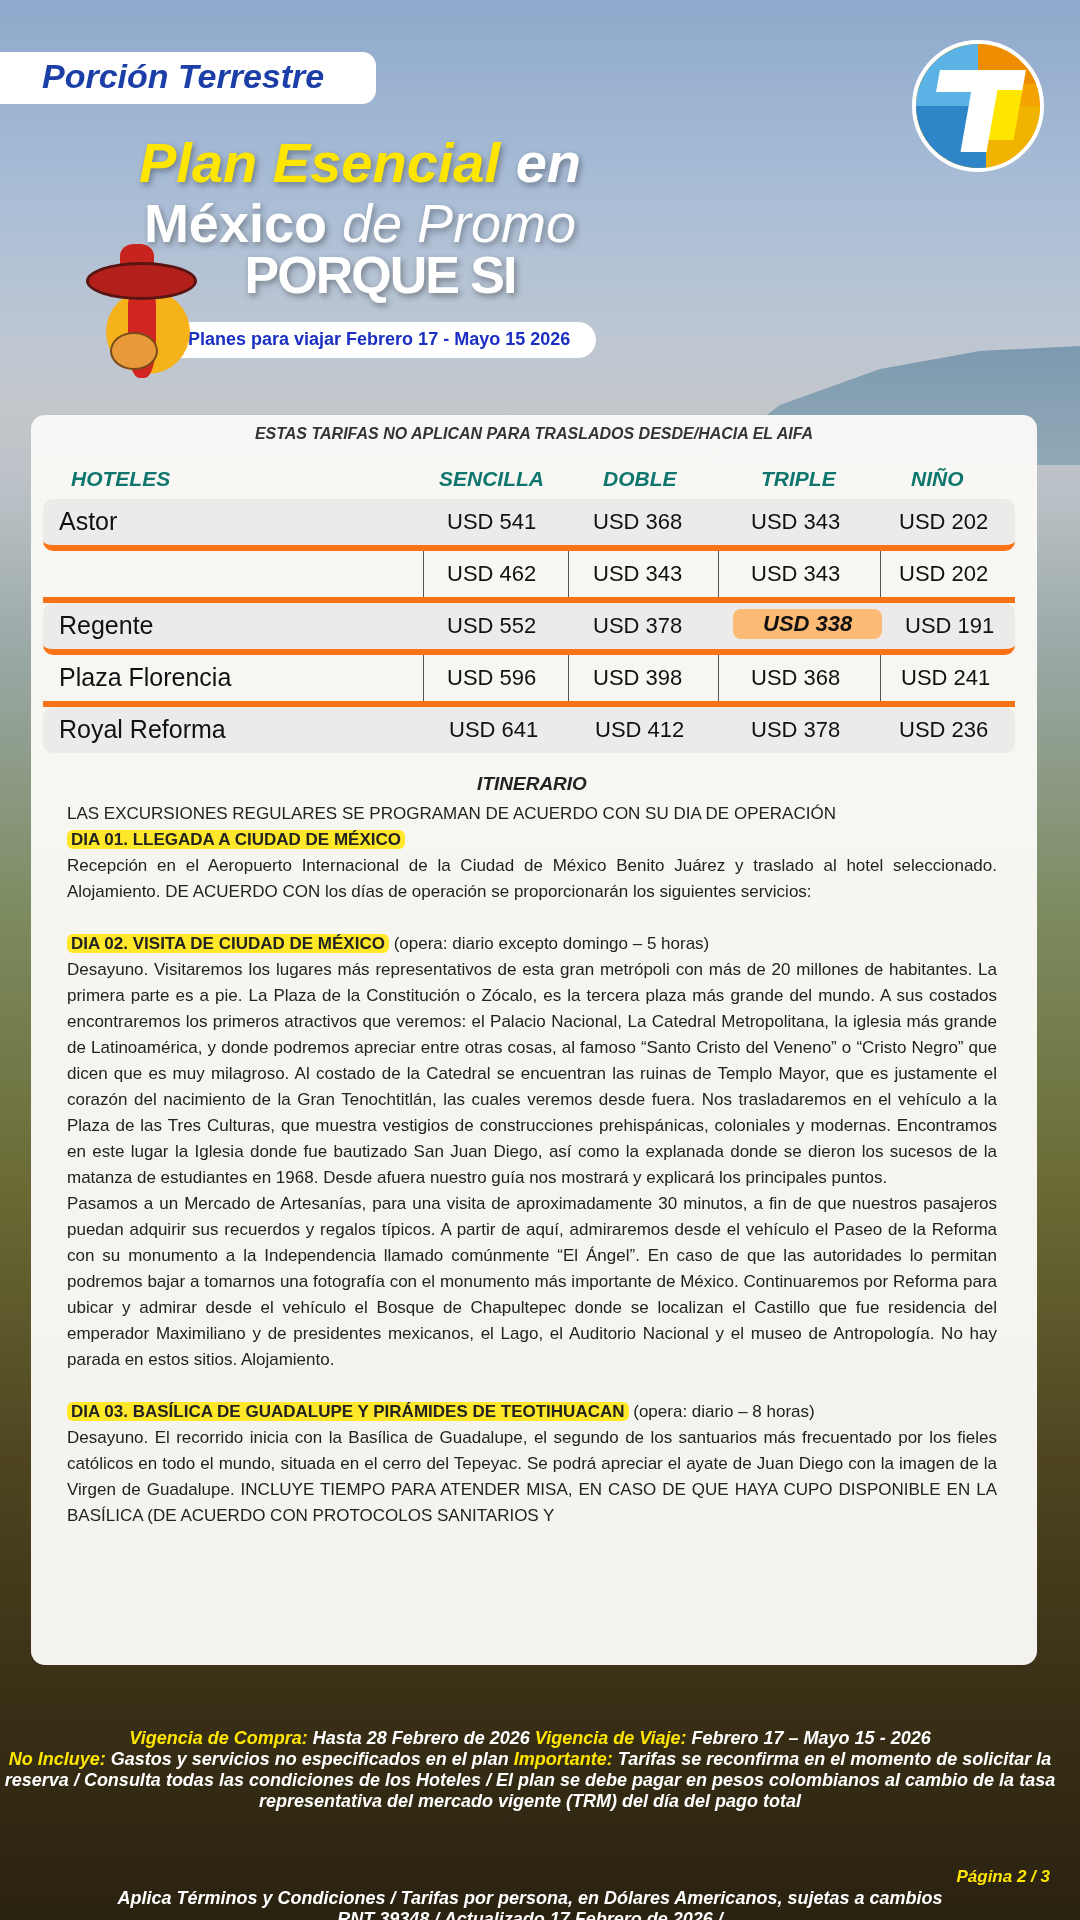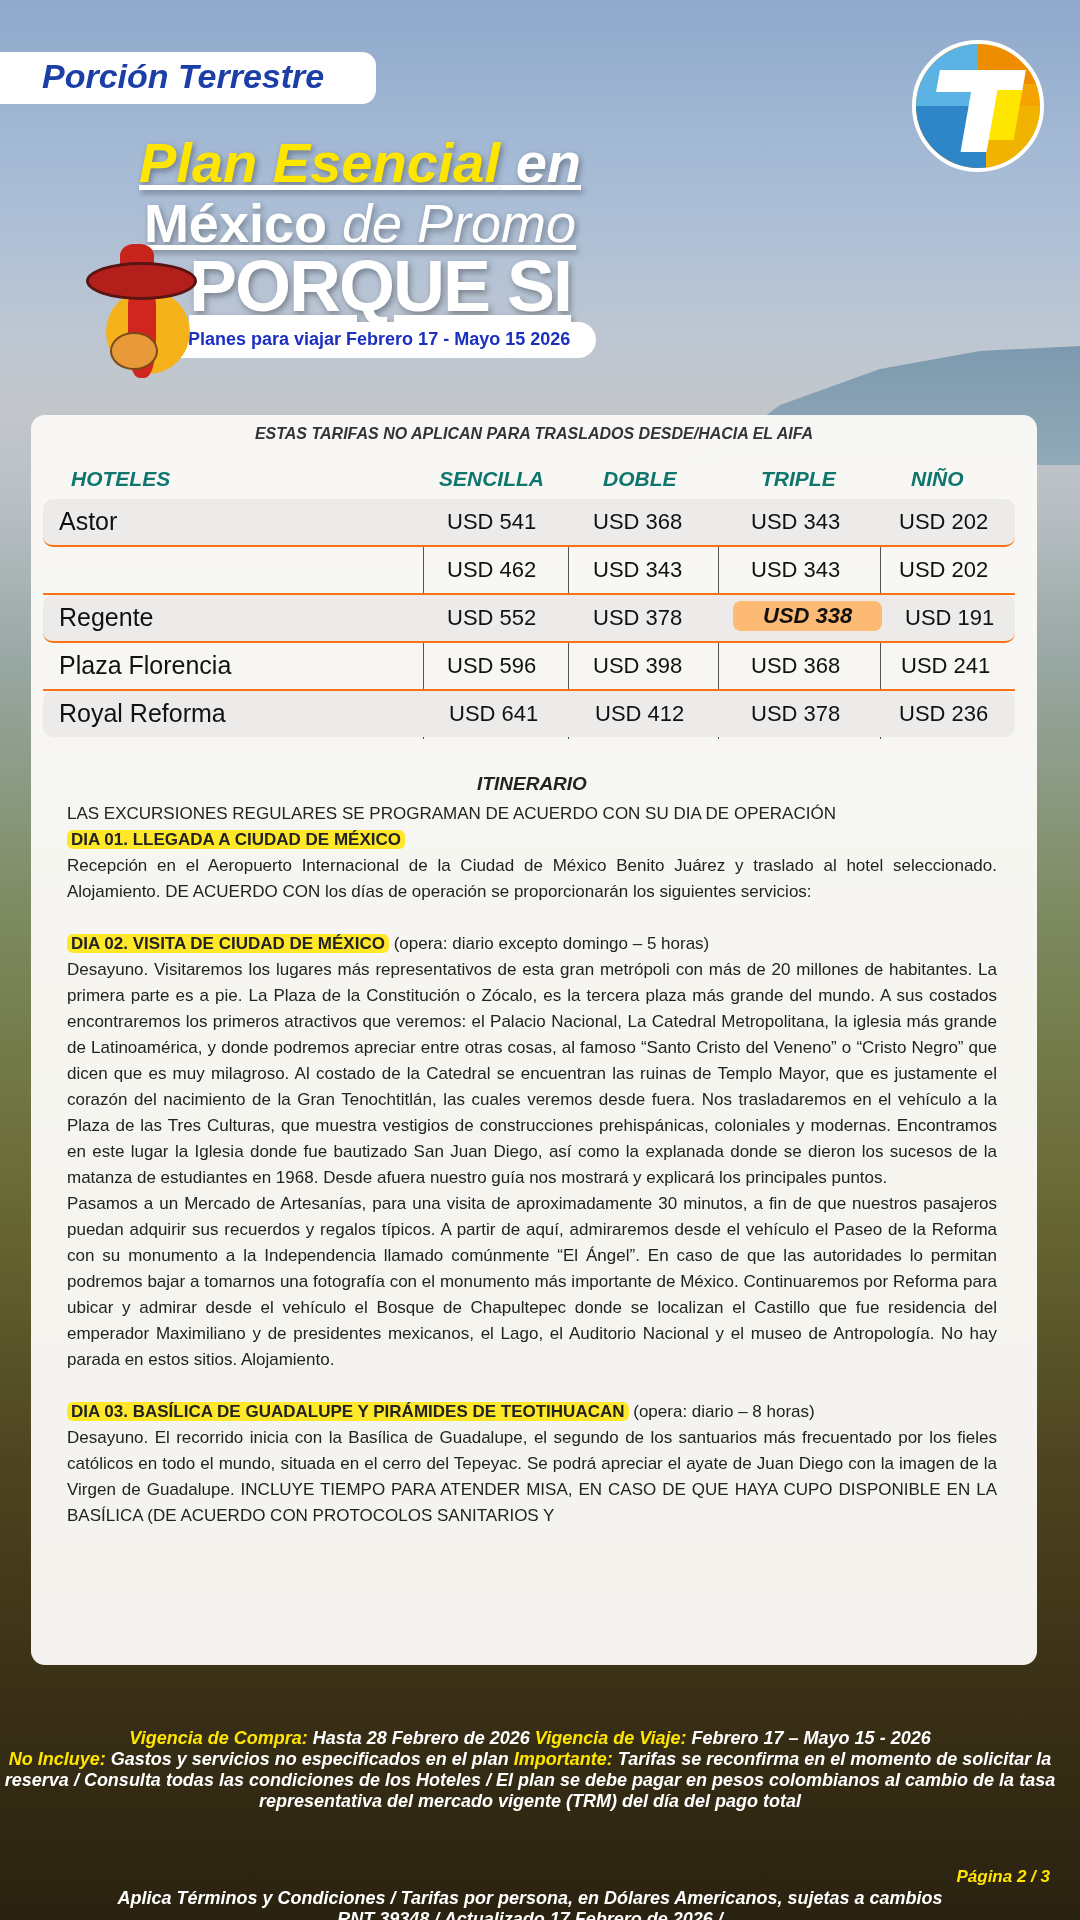--- a/index.html
+++ b/index.html
@@ -9,40 +9,40 @@
   .tagbox{position:absolute;left:0;top:52px;width:376px;height:52px;background:#fff;border-radius:0 14px 14px 0;}
   .tagbox span{position:absolute;left:36px;top:5px;font-size:34px;font-weight:bold;font-style:italic;color:#1b3fa7;margin-left:6px;}
   .logo{position:absolute;left:912px;top:40px;width:124px;height:124px;border-radius:50%;border:4px solid #fff;overflow:hidden;background:#f4a300;}
   .logo .q1{position:absolute;left:0;top:0;width:62px;height:62px;background:#5ab3e4;}
   .logo .q2{position:absolute;left:0;top:62px;width:70px;height:70px;background:#2e86c9;}
   .logo .q3{position:absolute;left:62px;top:0;width:70px;height:40px;background:#ee8d00;}
   .logo .q4{position:absolute;left:70px;top:62px;width:70px;height:70px;background:#f0b400;}
   .logo .tbar{position:absolute;left:22px;top:26px;width:86px;height:22px;background:#fff;transform:skewX(-10deg);}
   .logo .tstem{position:absolute;left:50px;top:46px;width:26px;height:62px;background:#fff;transform:skewX(-10deg);}
   .logo .ty{position:absolute;left:76px;top:46px;width:26px;height:50px;background:#ffe600;transform:skewX(-10deg);}
-  .title{position:absolute;left:110px;width:500px;text-align:center;font-weight:bold;color:#fff;text-shadow:2px 3px 6px rgba(0,0,0,.35);text-decoration:underline;}
+  .title{position:absolute;left:110px;width:500px;text-align:center;font-weight:bold;color:#fff;text-shadow:2px 3px 6px rgba(0,0,0,.35);}
   .t1{top:130px;font-size:56px;font-style:italic;}
   .t1 .y{color:#ffe600;}
   .t2{top:192px;font-size:54px;}
   .t2 .lt{font-weight:normal;font-style:italic;}
-  .t3{top:245px;left:160px;width:440px;font-size:72px;letter-spacing:-2px;}
+  .t3{top:245px;left:160px;width:440px;font-size:52px;letter-spacing:-2px;}
   .chili{position:absolute;left:86px;top:240px;width:110px;height:140px;}
   .chili .sun{position:absolute;left:20px;top:50px;width:84px;height:84px;border-radius:50%;background:#f5b21b;}
   .chili .hat{position:absolute;left:0;top:22px;width:105px;height:32px;border-radius:50%;background:#b3201c;border:3px solid #5a1412;}
   .chili .top{position:absolute;left:34px;top:4px;width:34px;height:30px;border-radius:40% 40% 10% 10%;background:#c8241e;}
   .chili .body{position:absolute;left:42px;top:50px;width:28px;height:88px;border-radius:14px 14px 40% 40%;background:#d1261f;}
   .chili .guitar{position:absolute;left:24px;top:92px;width:44px;height:34px;border-radius:50%;background:#e89a3a;border:2px solid #7a4a1a;}
   .pill{position:absolute;left:176px;top:322px;width:420px;height:36px;background:#fff;border-radius:0 18px 18px 0;}
   .pill span{position:absolute;left:12px;top:7px;font-size:18px;font-weight:bold;color:#1b2fc2;}
   .card{position:absolute;left:31px;top:415px;width:1006px;height:1250px;background:rgba(250,249,246,.97);border-radius:14px;}
   .note{position:absolute;top:10px;left:0;width:100%;text-align:center;font-size:16px;font-weight:bold;font-style:italic;color:#333;}
   .thead{position:absolute;top:52px;left:0;width:100%;height:30px;}
   .thead span{position:absolute;font-size:21px;font-weight:bold;font-style:italic;color:#0f766e;}
   .rows{position:absolute;top:84px;left:12px;width:972px;}
-  .row{position:relative;height:46px;border-bottom:2px solid #f97316;}
+  .row{position:relative;height:46px;border-bottom:6px solid #f97316;}
   .row.shade{background:#ecebe9;border-radius:10px;}
   .row span{position:absolute;top:10px;font-size:22px;color:#111;}
   .row .hname{left:16px;font-size:25px;top:8px;}
   .vline{position:absolute;top:84px;width:1px;height:240px;background:#555;}
   .hl{background:#fdba74;border-radius:8px;font-weight:bold;font-style:italic;padding:2px 30px;margin-top:-4px;}
   .itin{position:absolute;top:352px;left:36px;width:930px;font-size:17px;line-height:26px;color:#222;}
   .itin h3{margin:4px;text-align:center;font-size:19px;font-style:italic;font-weight:bold;}
   .itin p{margin:0;text-align:justify;}
   .day{background:#ffe82a;font-weight:bold;border-radius:6px;padding:0 4px;}
   .gap{height:26px;}

